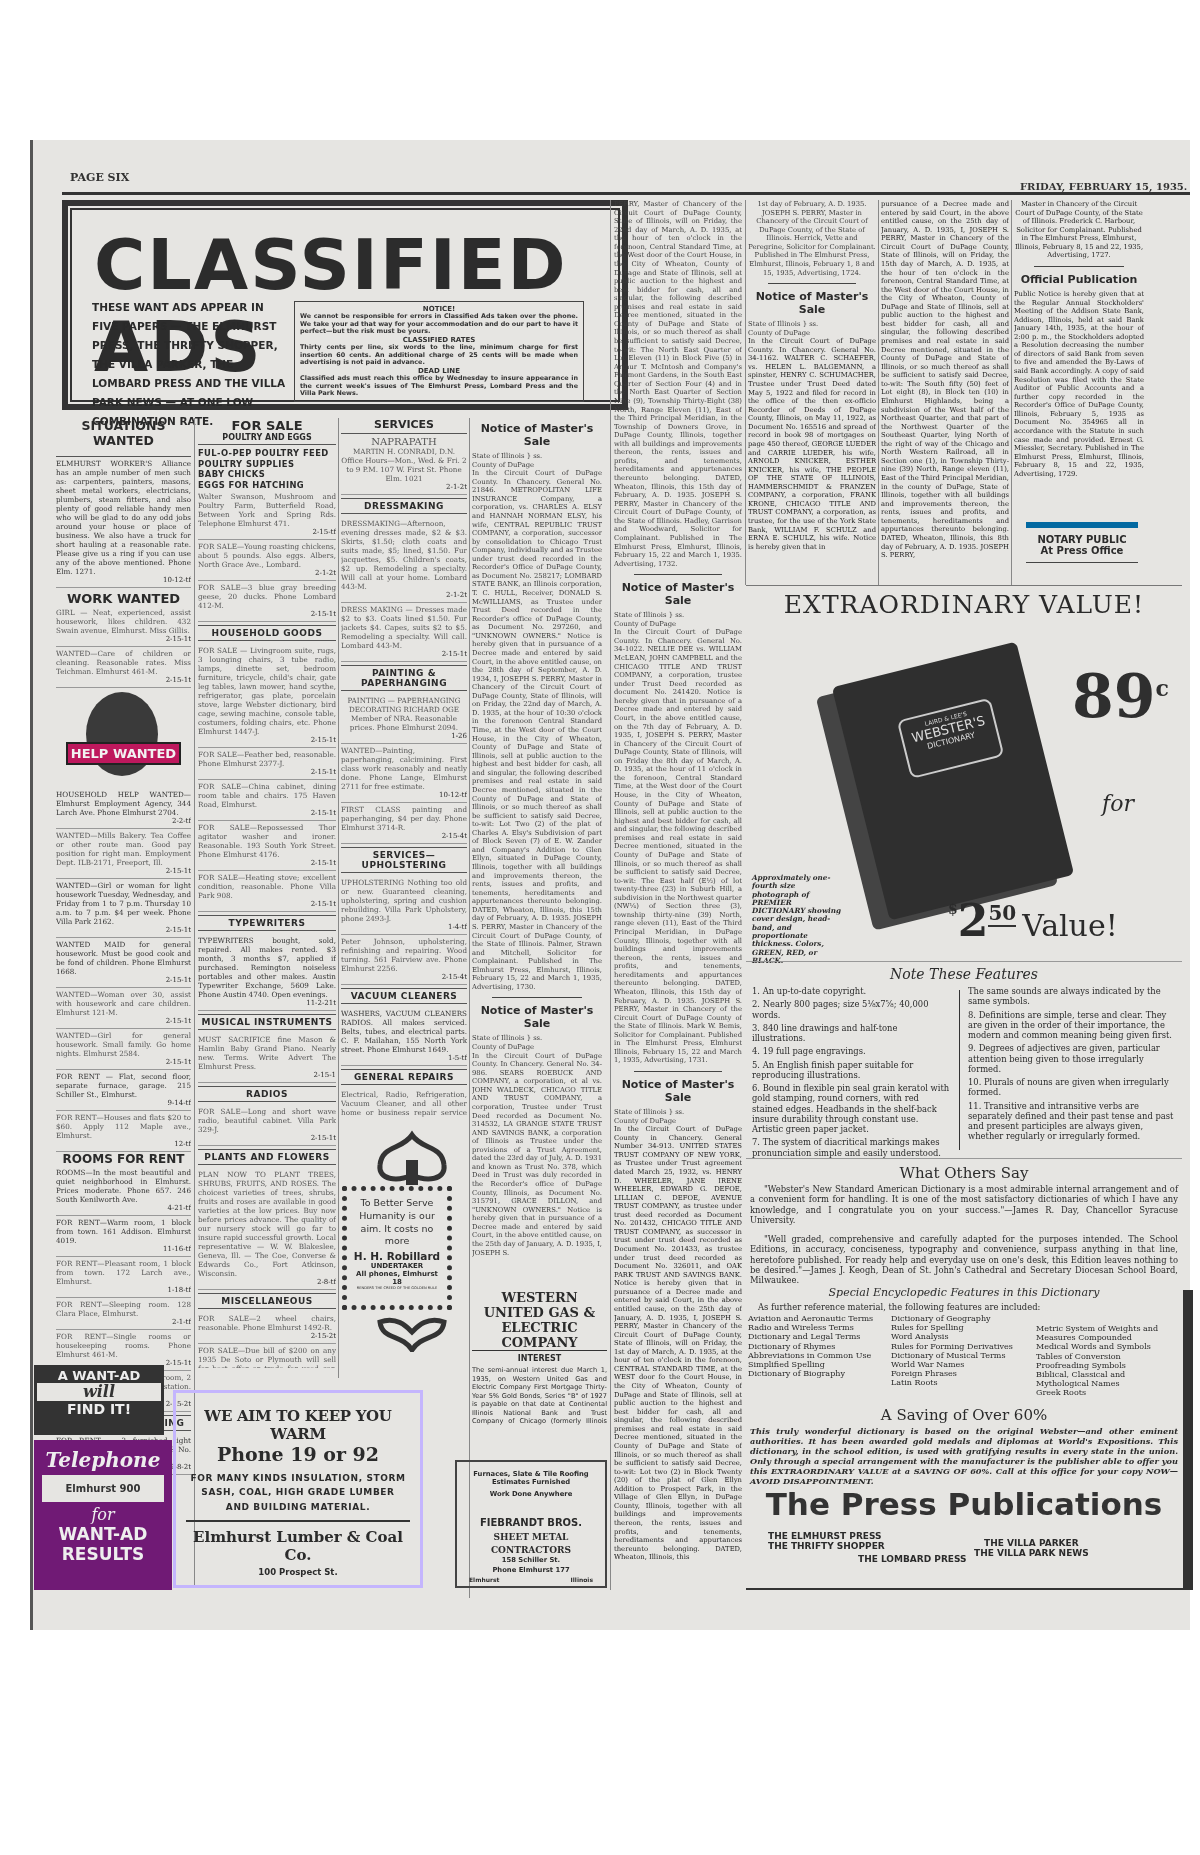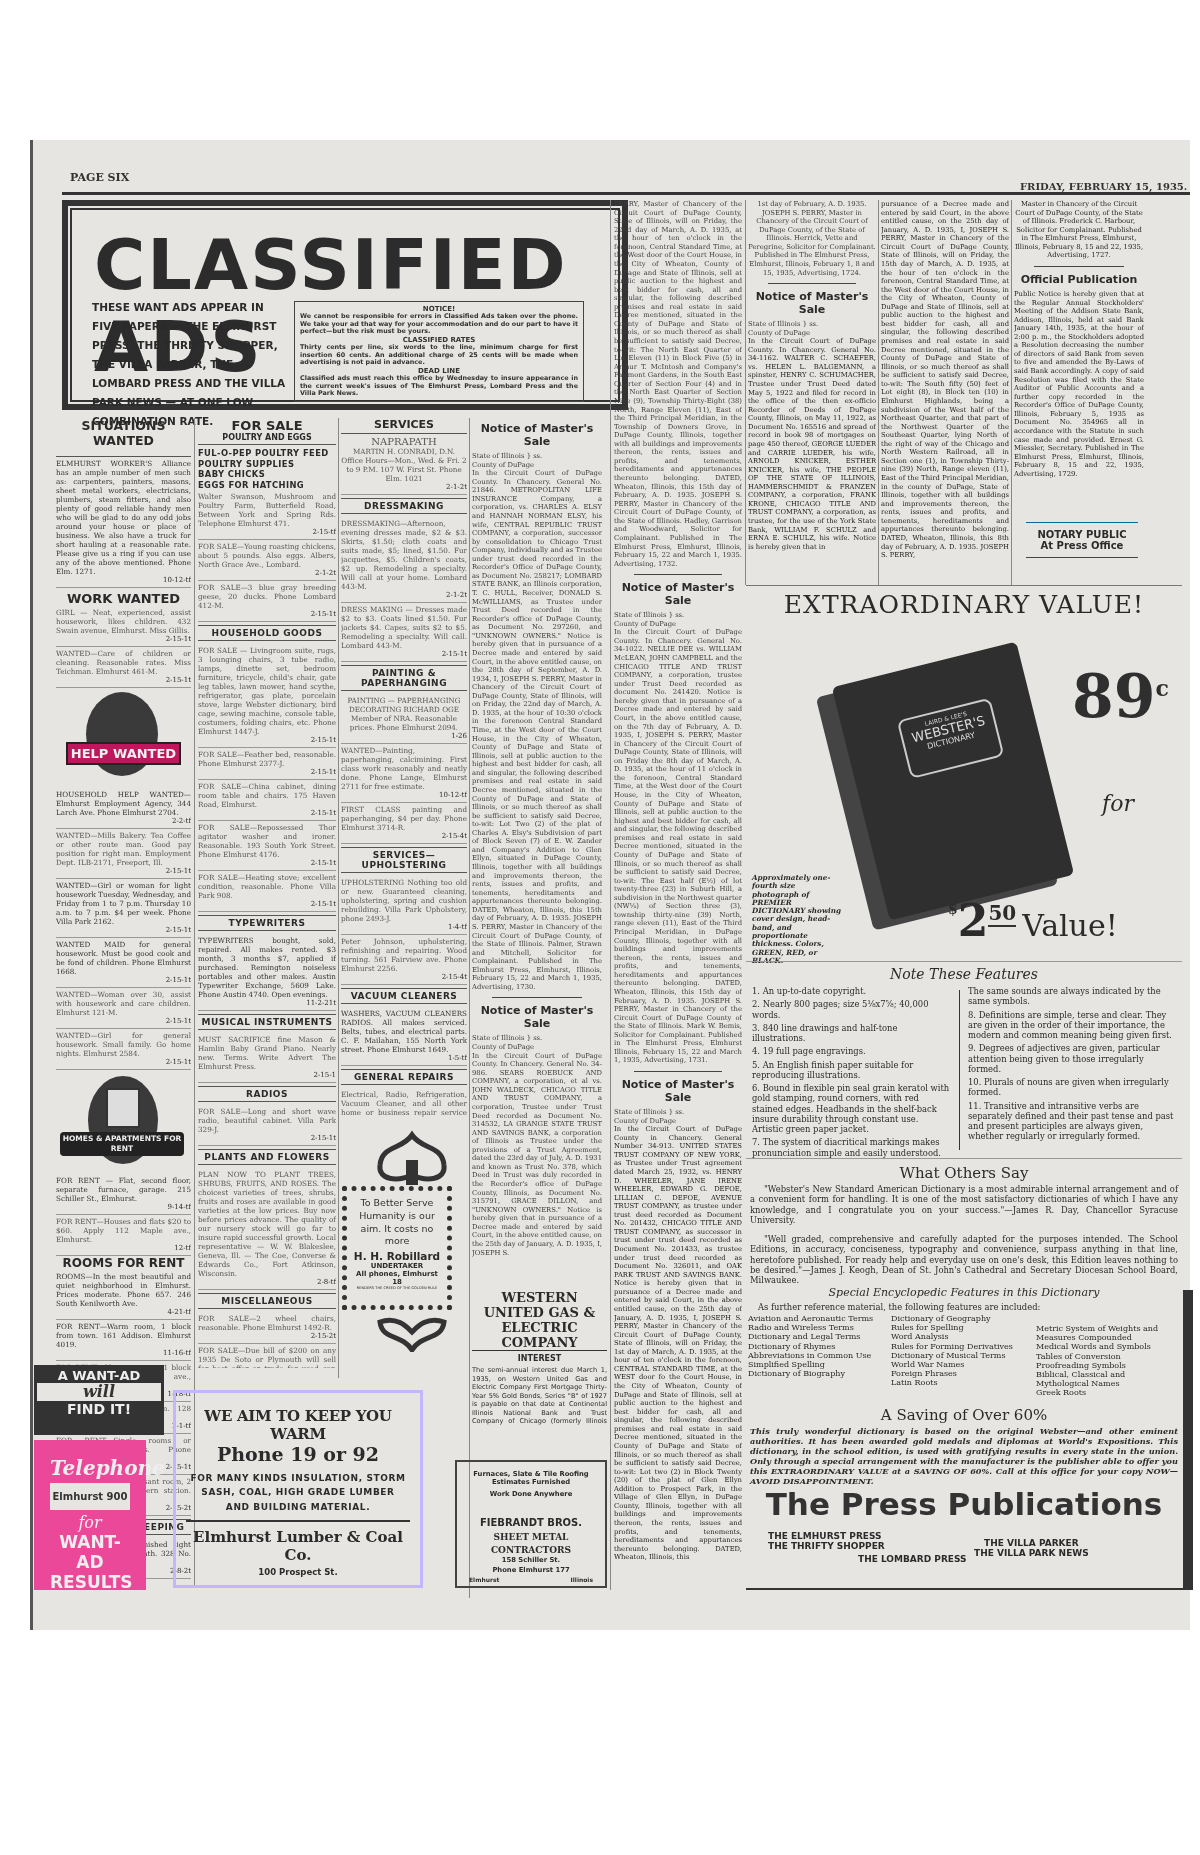--- a/index.html
+++ b/index.html
@@ -88,25 +88,20 @@
       <div class="date">2-15-1t</div>
     </div>
   <div class="ad">
       <div class="small">WANTED—Woman over 30, assist with housework and care children. Elmhurst 121-M.</div>
       <div class="date">2-15-1t</div>
     </div>
   <div class="ad">
       <div class="small">WANTED—Girl for general housework. Small family. Go home nights. Elmhurst 2584.</div>
       <div class="date">2-15-1t</div>
     </div>
-  <div style="height:96px;position:relative;margin:4px 0">
-    <div class="abs" style="left:32px;top:2px;width:70px;height:88px;border-radius:50%;background:#3a3a3a"></div>
-    <div class="abs" style="left:50px;top:14px;width:34px;height:40px;background:#ddd;border:2px solid #333"></div>
-    <div class="abs blackbox" style="left:4px;top:58px;width:124px;font-size:7.5px;line-height:1.3;padding:2px;background:#222;border-radius:4px">HOMES &amp; APARTMENTS FOR RENT</div>
-  </div>
   <div class="ad">
       <div class="small dark">FOR RENT — Flat, second floor, separate furnace, garage. 215 Schiller St., Elmhurst.</div>
       <div class="date">9-14-tf</div>
     </div>
   <div class="ad">
       <div class="small">FOR RENT—Houses and flats $20 to $60. Apply 112 Maple ave., Elmhurst.</div>
       <div class="date">12-tf</div>
     </div>
   <div class="sec" style="font-size:12px;margin:0 0">ROOMS FOR RENT</div>
   <div class="ad">
@@ -138,21 +133,21 @@
       <div class="small dark">FOR RENT — 2 furnished light housekeeping rooms, bath. 328 No. York St., Elmhurst.</div>
       <div class="date">2-8-2t</div>
     </div>
 </div>
 
 <div class="abs" style="left:34px;top:1365px;width:130px;height:70px;background:#333;padding:3px">
   <div class="blackbox" style="font-size:13px;color:#eee;background:none">A WANT-AD</div>
   <div style="background:#e6e5e2;color:#333;text-align:center;font-style:italic;font-size:16px;font-weight:bold;line-height:18px">will</div>
   <div class="blackbox" style="font-size:14px;background:none">FIND IT!</div>
 </div>
-<div class="abs" style="left:34px;top:1440px;width:112px;height:150px;background:#ec4899;padding:16px">
+<div class="abs" style="left:34px;top:1440px;width:138px;height:150px;background:#701a75;padding:8px">
   <div style="color:#eee;text-align:center;font-style:italic;font-size:20px;font-weight:bold">Telephone</div>
   <div style="background:#e6e5e2;color:#333;text-align:center;font-size:10px;font-weight:bold;padding:8px 0;margin:3px 0" class="sans">Elmhurst 900</div>
   <div style="color:#eee;text-align:center;font-style:italic;font-size:16px">for</div>
   <div class="blackbox" style="font-size:17px;background:none">WANT-AD</div>
   <div class="blackbox" style="font-size:17px;background:none">RESULTS</div>
 </div>
 
 <div class="vr" style="left:194px;top:418px;height:1170px"></div>
 
 <div class="col" style="left:198px;top:418px;width:138px;height:950px">
@@ -371,21 +366,21 @@
   <div class="legal" style="color:#222">pursuance of a Decree made and entered by said Court, in the above entitled cause, on the 25th day of January, A. D. 1935, I, JOSEPH S. PERRY, Master in Chancery of the Circuit Court of DuPage County, State of Illinois, will on Friday, the 15th day of March, A. D. 1935, at the hour of ten o'clock in the forenoon, Central Standard Time, at the West door of the Court House, in the City of Wheaton, County of DuPage and State of Illinois, sell at public auction to the highest and best bidder for cash, all and singular, the following described premises and real estate in said Decree mentioned, situated in the County of DuPage and State of Illinois, or so much thereof as shall be sufficient to satisfy said Decree, to-wit: The South fifty (50) feet of Lot eight (8), in Block ten (10) in Elmhurst Highlands, being a subdivision of the West half of the Northeast Quarter, and that part of the Northwest Quarter of the Southeast Quarter, lying North of the right of way of the Chicago and North Western Railroad, all in Section one (1), in Township Thirty-nine (39) North, Range eleven (11), East of the Third Principal Meridian, in the county of DuPage, State of Illinois, together with all buildings and improvements thereon, the rents, issues and profits, and tenements, hereditaments and appurtances thereunto belonging. DATED, Wheaton, Illinois, this 8th day of February, A. D. 1935. JOSEPH S. PERRY,</div>
 </div>
 
 <div class="vr" style="left:1011px;top:200px;height:385px"></div>
 
 <div class="col" style="left:1014px;top:200px;width:130px;height:380px">
   <div class="legal" style="text-align:center;color:#222">Master in Chancery of the Circuit Court of DuPage County, of the State of Illinois. Frederick C. Harbour, Solicitor for Complainant. Published in The Elmhurst Press, Elmhurst, Illinois, February 8, 15 and 22, 1935, Advertising, 1727.</div>
   <div style="border-top:1px solid #444;margin:6px 20px"></div>
   <div class="notice-title" style="font-size:11px">Official Publication</div>
   <div class="legal" style="color:#222">Public Notice is hereby given that at the Regular Annual Stockholders' Meeting of the Addison State Bank, Addison, Illinois, held at said Bank January 14th, 1935, at the hour of 2:00 p. m., the Stockholders adopted a Resolution decreasing the number of directors of said Bank from seven to five and amended the By-Laws of said Bank accordingly. A copy of said Resolution was filed with the State Auditor of Public Accounts and a further copy recorded in the Recorder's Office of DuPage County, Illinois, February 5, 1935 as Document No. 354965 all in accordance with the Statute in such case made and provided. Ernest G. Miessler, Secretary. Published in The Elmhurst Press, Elmhurst, Illinois, February 8, 15 and 22, 1935, Advertising, 1729.</div>
-  <div class="abs" style="left:12px;top:322px;width:112px;border-top:1px solid #0369a1;border-bottom:1px solid #444;padding:6px 0;text-align:center">
+  <div class="abs" style="left:12px;top:322px;width:112px;border-top:6px solid #0369a1;border-bottom:1px solid #444;padding:6px 0;text-align:center">
     <div class="sans" style="font-size:10px;font-weight:bold">NOTARY PUBLIC</div>
     <div class="sans" style="font-size:10px;font-weight:bold">At Press Office</div>
   </div>
 </div>
 
 <div class="abs" style="left:746px;top:585px;width:436px;height:1010px;border-top:1px solid #777">
   <div style="font-size:25px;letter-spacing:1px;text-align:center;margin-top:4px;color:#2a2a2a">EXTRAORDINARY VALUE!</div>
 
   <div class="abs" style="left:112px;top:75px;width:190px;height:240px;background:#2f2f2f;transform:rotate(-14deg);border-radius:6px;box-shadow:-18px 6px 0 #444">
     <div class="abs" style="left:55px;top:48px;width:96px;height:60px;border:2px solid #ccc;border-radius:8px;text-align:center;color:#ddd;padding-top:4px">

